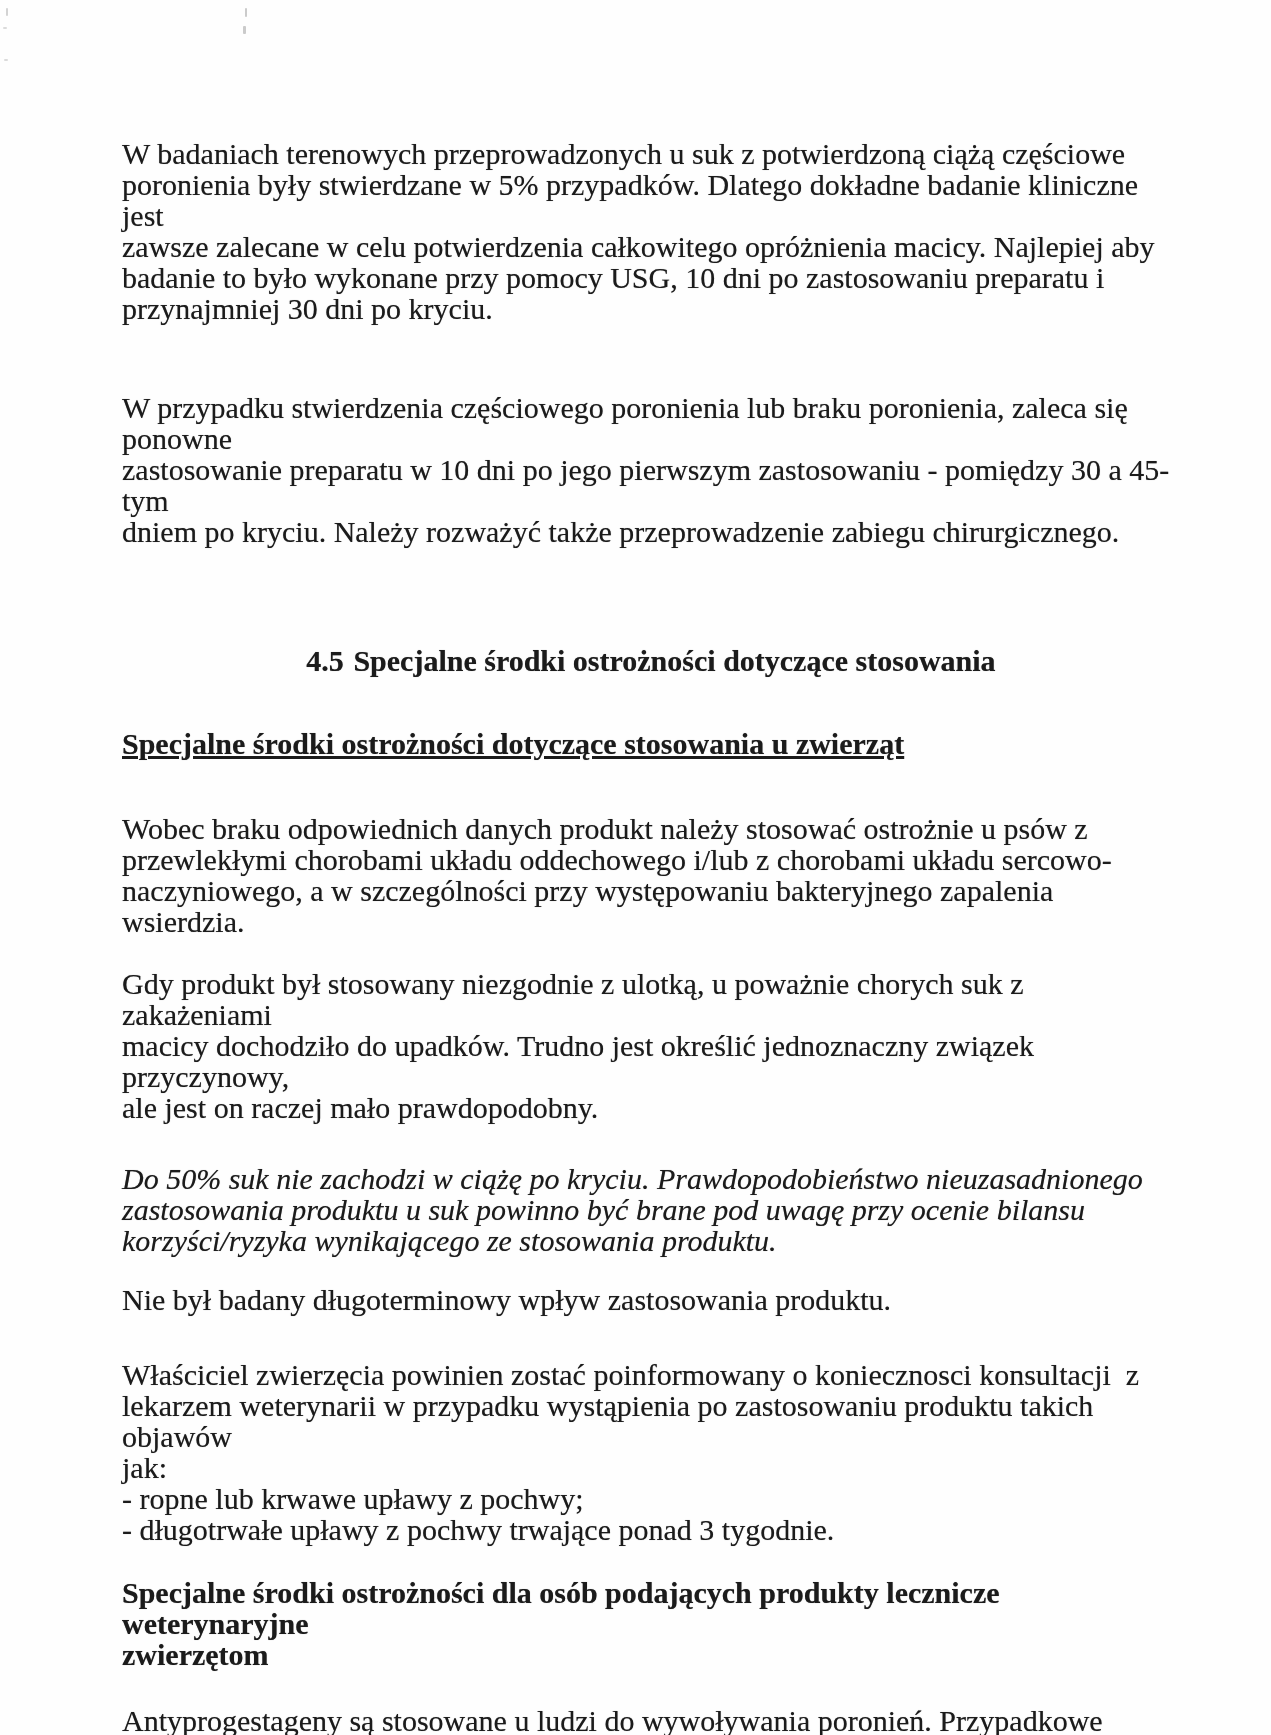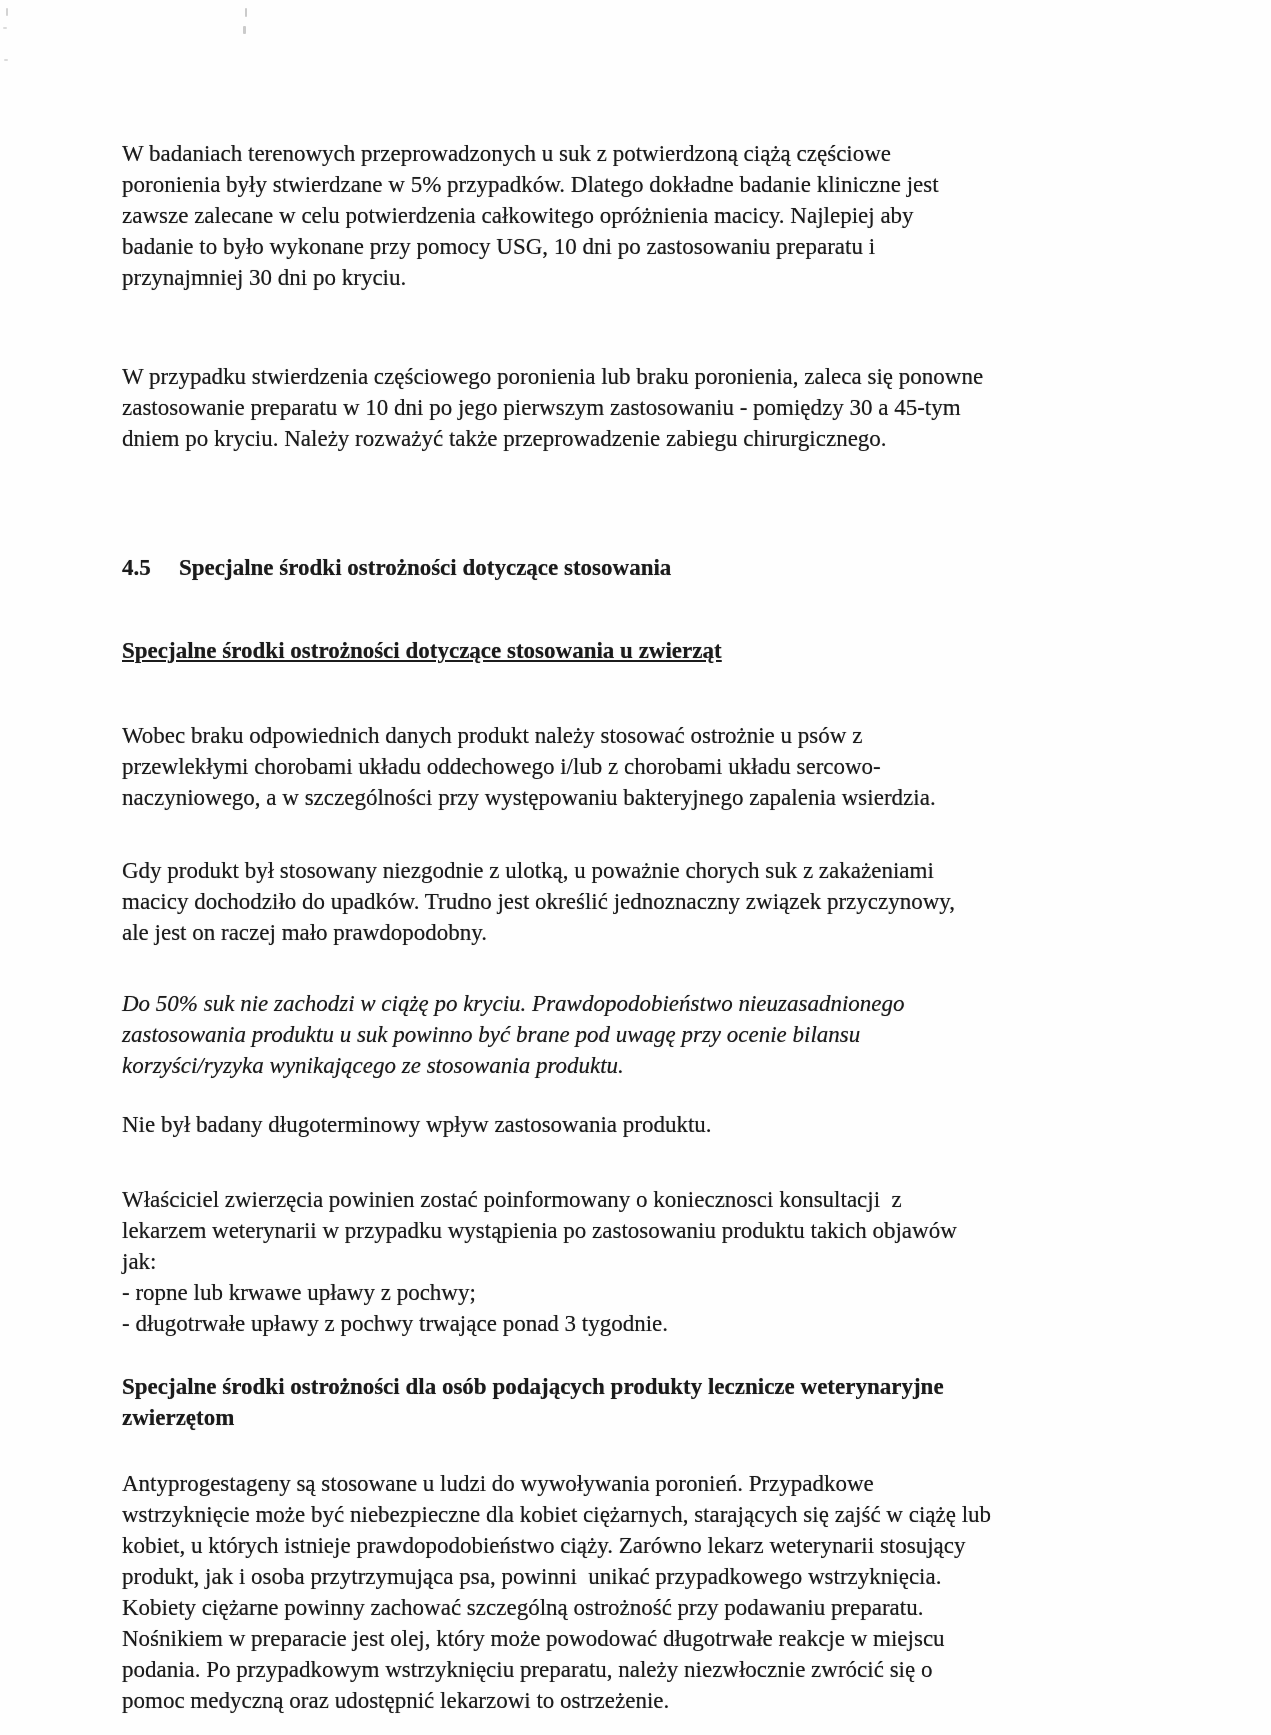--- a/index.html
+++ b/index.html
@@ -17,32 +17,32 @@
     color: #1b1b1b;
   }
   .content {
     position: absolute;
     left: 122px;
     top: 0;
     width: 1048px;
   }
   .para {
     margin: 0;
-    font-size: 23px;
+    font-size: 30px;
     line-height: 31px;
     white-space: pre-wrap;
     text-shadow: 0 0 0.7px rgba(20,20,20,0.55);
   }
   .bold { font-weight: bold; }
   .p1   { margin-top: 138px; }
   .p2   { margin-top: 68px; }
-  .h45  { margin-top: 98px; }
+  .h45  { margin-top: 98px; text-align: center; }
   .sub1 { margin-top: 52px; text-decoration: underline; }
   .p3   { margin-top: 54px; }
-  .p4   { margin-top: 42px; }
+  .p4   { margin-top: 31px; }
   .p5   { margin-top: 40px; font-style: italic; }
   .p6   { margin-top: 37px; }
   .p7   { margin-top: 28px; }
   .p8   { margin-top: 44px; }
   .sub2 { margin-top: 32px; }
   .p9   { margin-top: 35px; }
   .section-number {
     display: inline-block;
     min-width: 57px;
   }

